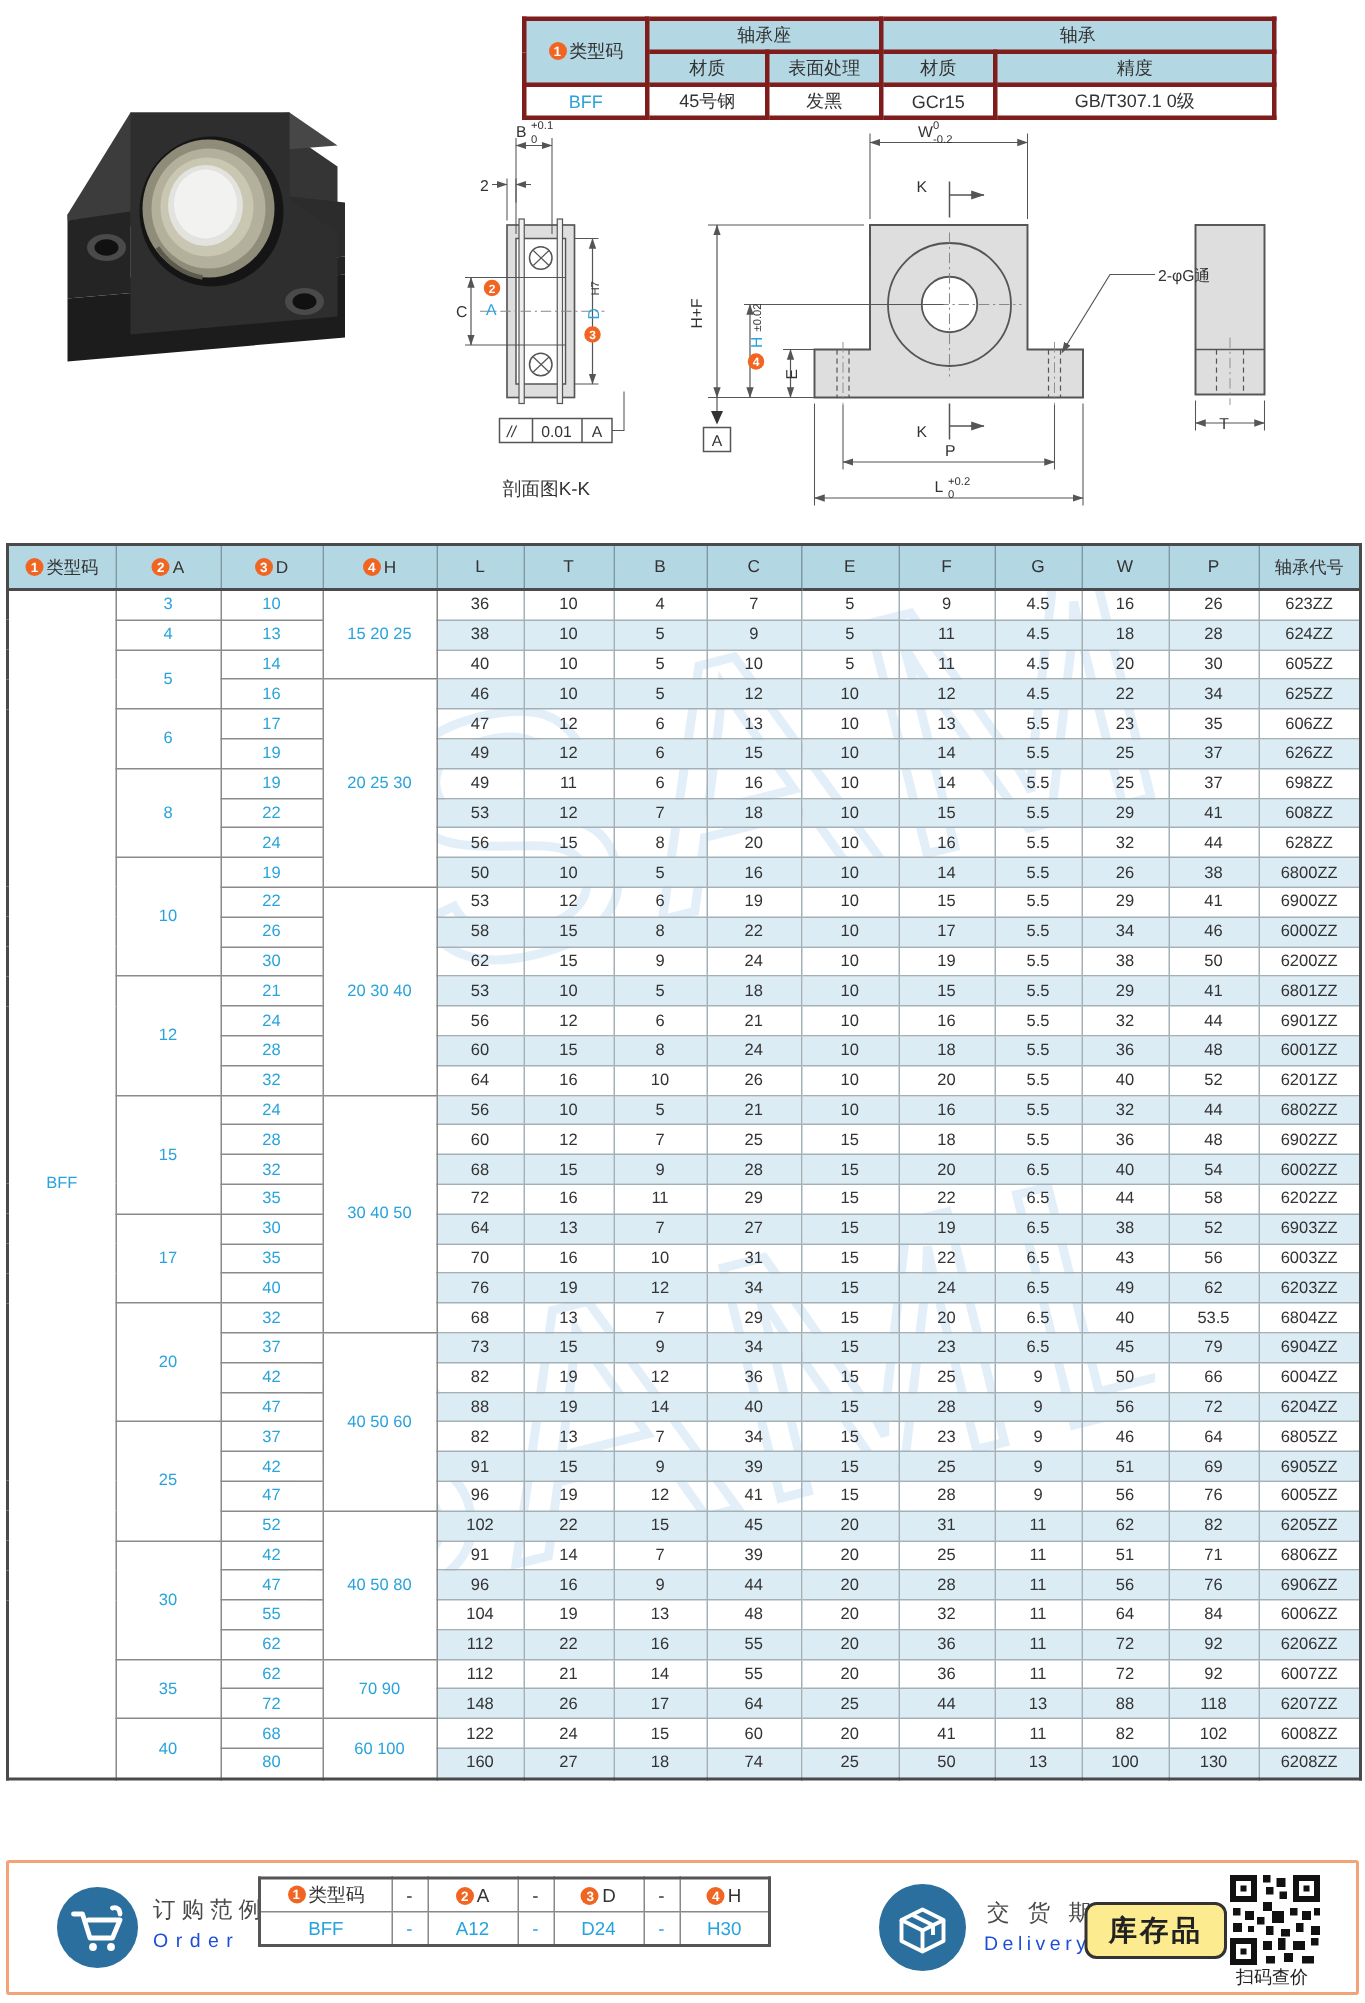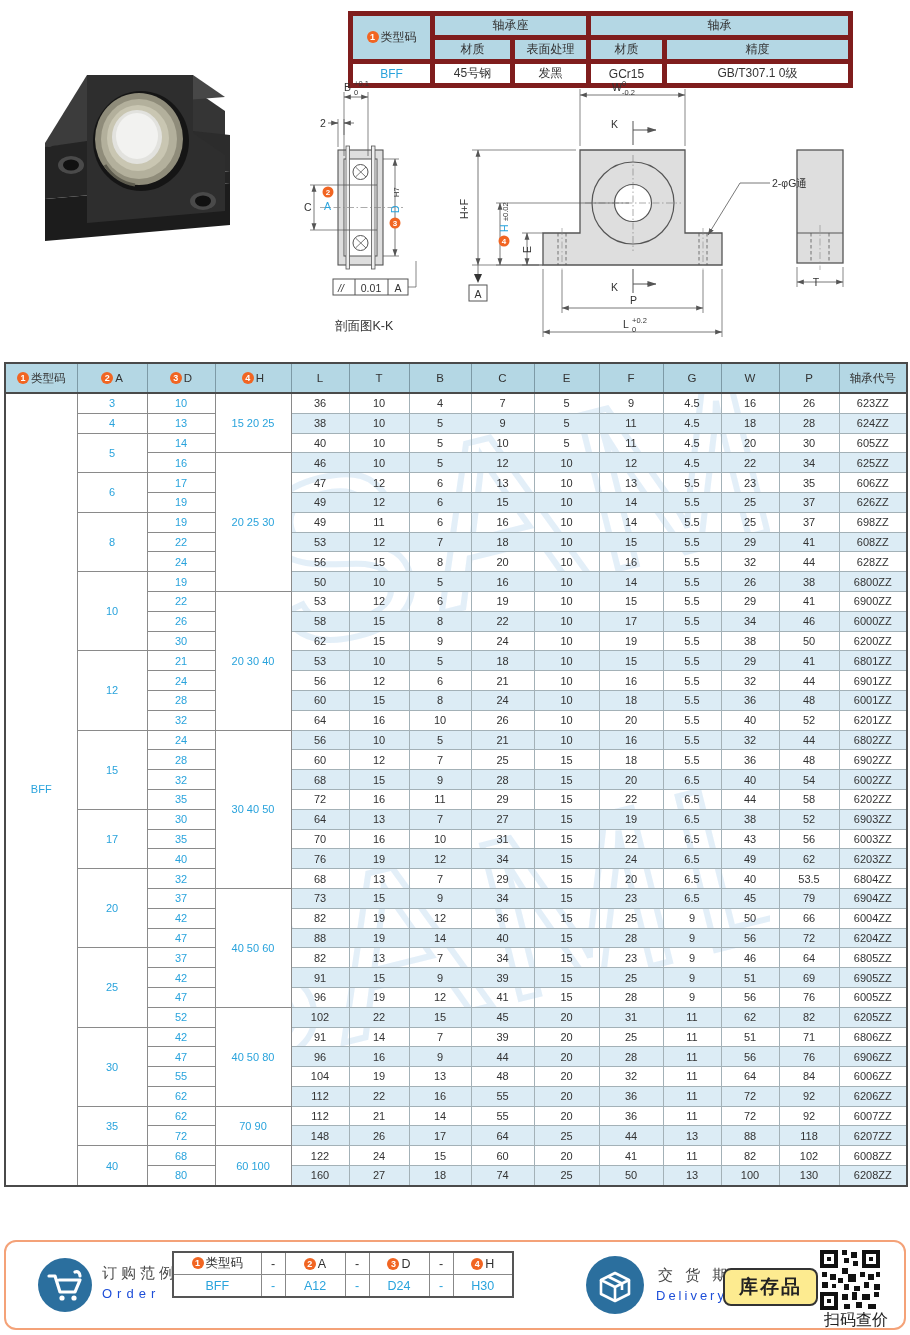--- a/index.html
+++ b/index.html
@@ -4,33 +4,33 @@
 <style>
   html,body{margin:0;padding:0}
   body{width:910px;height:1335px;position:relative;background:#fff;color:#333;
        font-family:"Liberation Sans","DejaVu Sans",sans-serif;overflow:hidden}
   .abs{position:absolute}
   .num{display:inline-block;width:12px;height:12px;line-height:12px;border-radius:50%;
        background:#f16522;color:#fff;font-size:9px;font-weight:bold;text-align:center;
        vertical-align:1px;margin-right:2px}
   
   .spec{border-collapse:collapse;font-size:12px;border:2px solid #4a4a4a}
-  .spec td{border:5px solid #7f1d1d;text-align:center;height:19px;padding:0 3px}
+  .spec td{border:3px solid #7f1d1d;text-align:center;height:19px;padding:0 3px}
   .spec .hd{background:#b4d7e4}
   .blue{color:#29a3dc}
   
   .mt{border-collapse:collapse;table-layout:fixed;width:902px;font-size:11px;border:2px solid #4a4a4a}
   .mt th{background:#b4d7e4;border:1px solid #7d9aa6;border-bottom:2px solid #4a4a4a;
          height:28px;font-weight:normal;font-size:11.5px;padding:0}
   .mt td{text-align:center;height:18.8px;padding:0;white-space:nowrap;overflow:hidden}
   .leftc{background:#fff;border:1px solid #8a8a8a}
   .dc{border:1px solid #a3b1b7}
   .s{background:#dcecf5}
   
-  .footer-box{border:2px solid #f4a278;border-radius:12px}
+  .footer-box{border:2px solid #f4a278;border-radius:2px}
   .ot{border-collapse:collapse;font-size:12.5px;border:2px solid #555;background:#fff}
   .ot td{border:1px solid #888;text-align:center;height:21px;padding:0 2px}
   .badge{background:#fdeb90;border:2px solid #333;border-radius:8px;font-size:19px;
          padding:4px 14px;letter-spacing:2px;color:#222;font-weight:bold}
   .cn-title{font-size:15px;letter-spacing:4px;color:#4a4a4a}
   .en-title{font-size:13px;letter-spacing:5px;color:#1d4ed8}
   svg text{font-family:"Liberation Sans","DejaVu Sans",sans-serif}
 </style>
 </head>
 <body>
@@ -898,14 +898,14 @@
         <rect x="6" y="6" width="10" height="10"></rect>
         <rect x="48" y="6" width="10" height="10"></rect>
         <rect x="6" y="48" width="10" height="10"></rect>
       </g>
     <g fill="#111">
         <rect x="9" y="9" width="4" height="4"></rect>
         <rect x="51" y="9" width="4" height="4"></rect>
         <rect x="9" y="51" width="4" height="4"></rect>
       </g>
   </svg>
-  <div class="abs" style="left:818px;top:68px;font-size:16px;color:#222">扫码查价</div>
+  <div class="abs" style="left:818px;top:68px;font-size:12px;color:#222">扫码查价</div>
 </div>
 
 </body></html>

